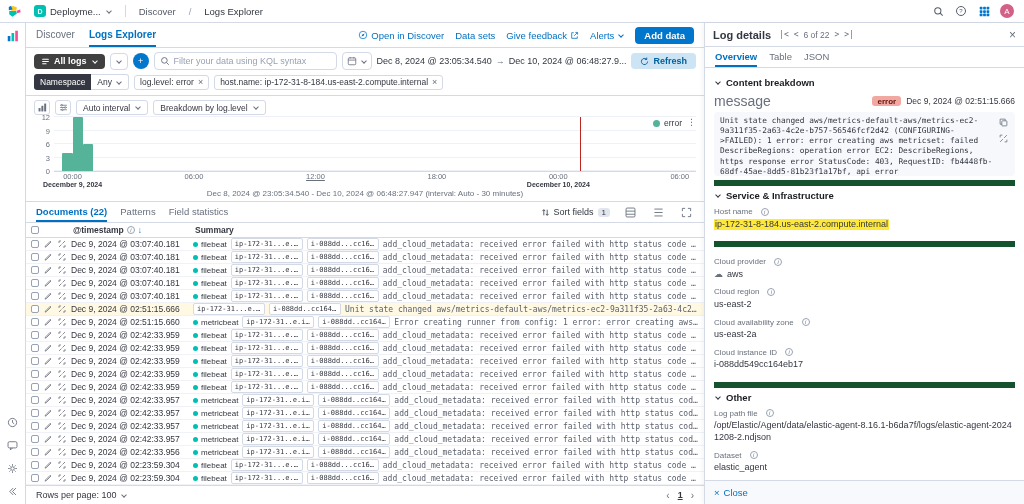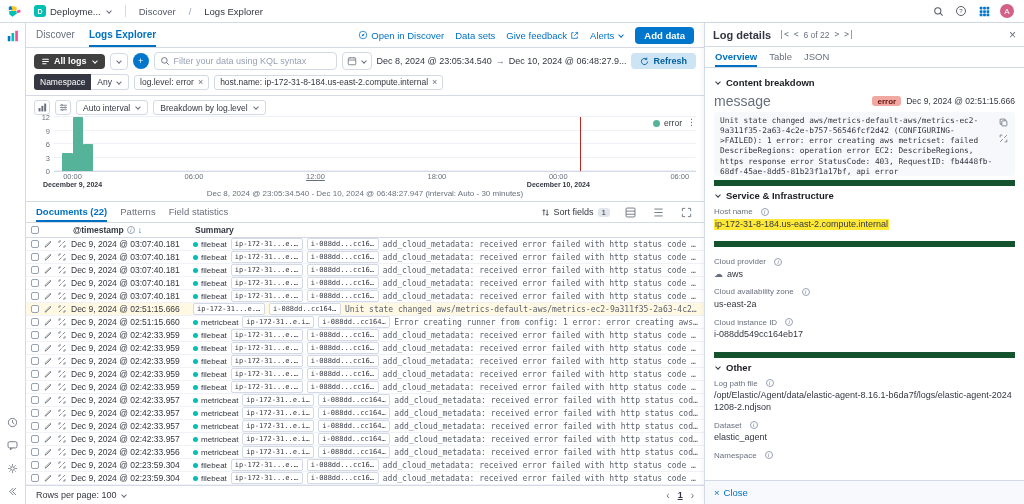--- a/index.html
+++ b/index.html
@@ -942,20 +942,27 @@
                 <span>Cloud provider</span>
                 <span class="info">i</span>
               </div>
             <div class="fvalue">
               <span class="cloud-glyph">☁</span>
               <span>aws</span>
             </div>
           </div>
           <div class="field">
             <div class="flabel">
+                <span>Cloud region</span>
+                <span class="info">i</span>
+              </div>
+            <div class="fvalue">us-east-2</div>
+          </div>
+          <div class="field">
+            <div class="flabel">
                 <span>Cloud availability zone</span>
                 <span class="info">i</span>
               </div>
             <div class="fvalue">us-east-2a</div>
           </div>
           <div class="field">
             <div class="flabel">
                 <span>Cloud instance ID</span>
                 <span class="info">i</span>
               </div>

